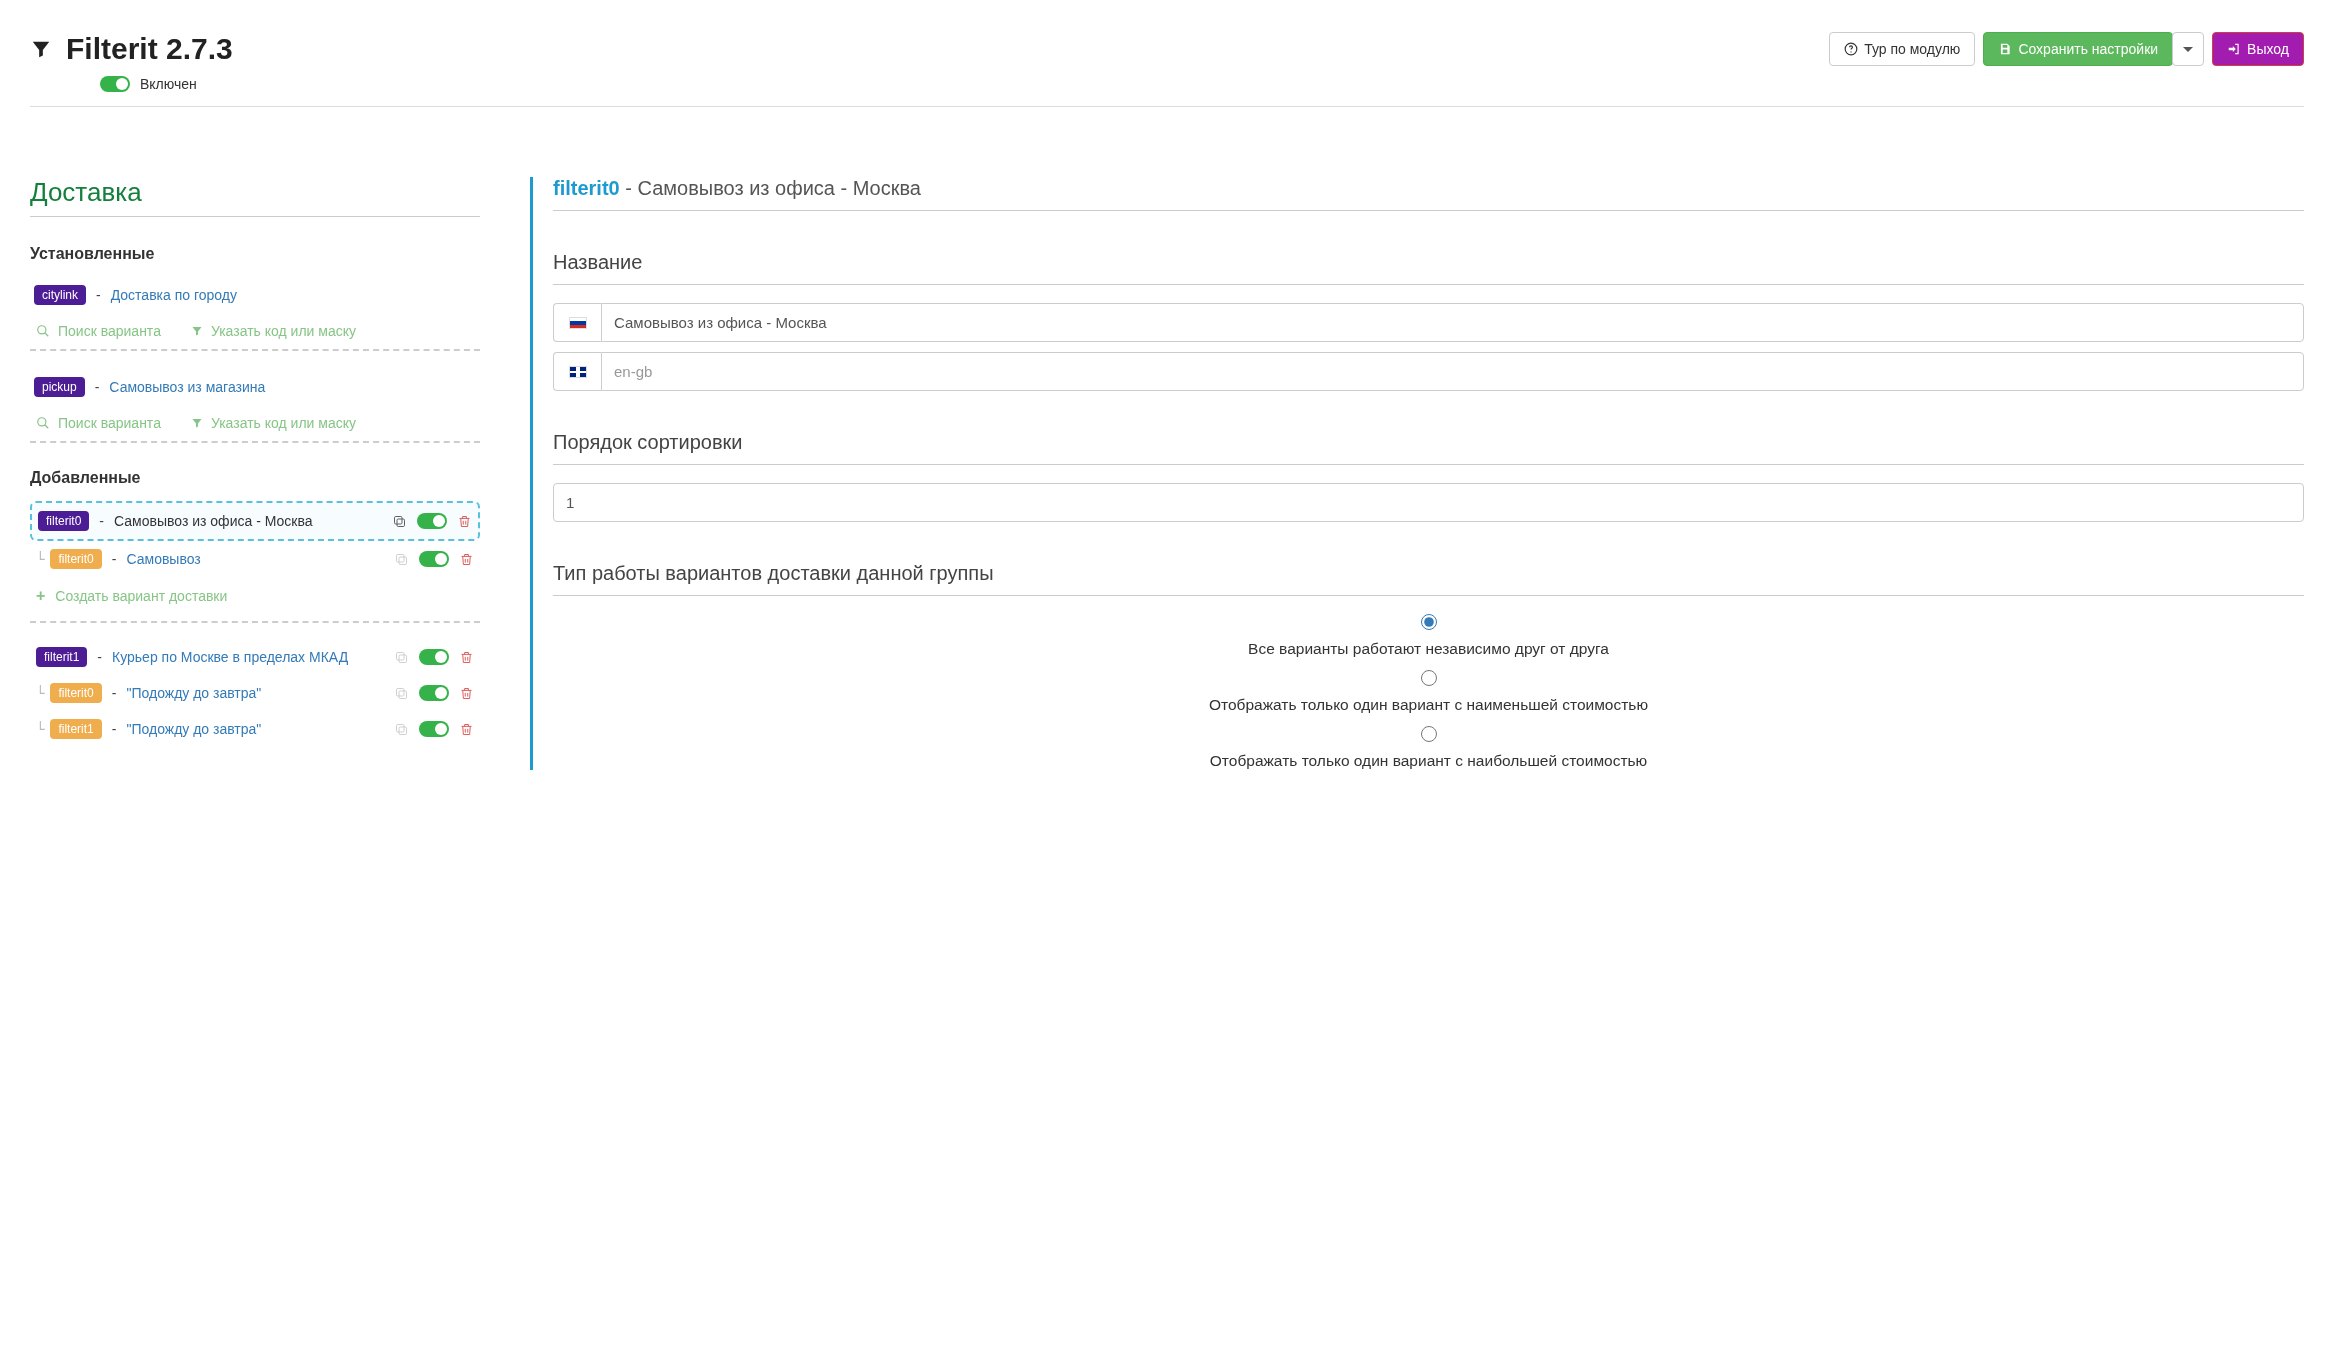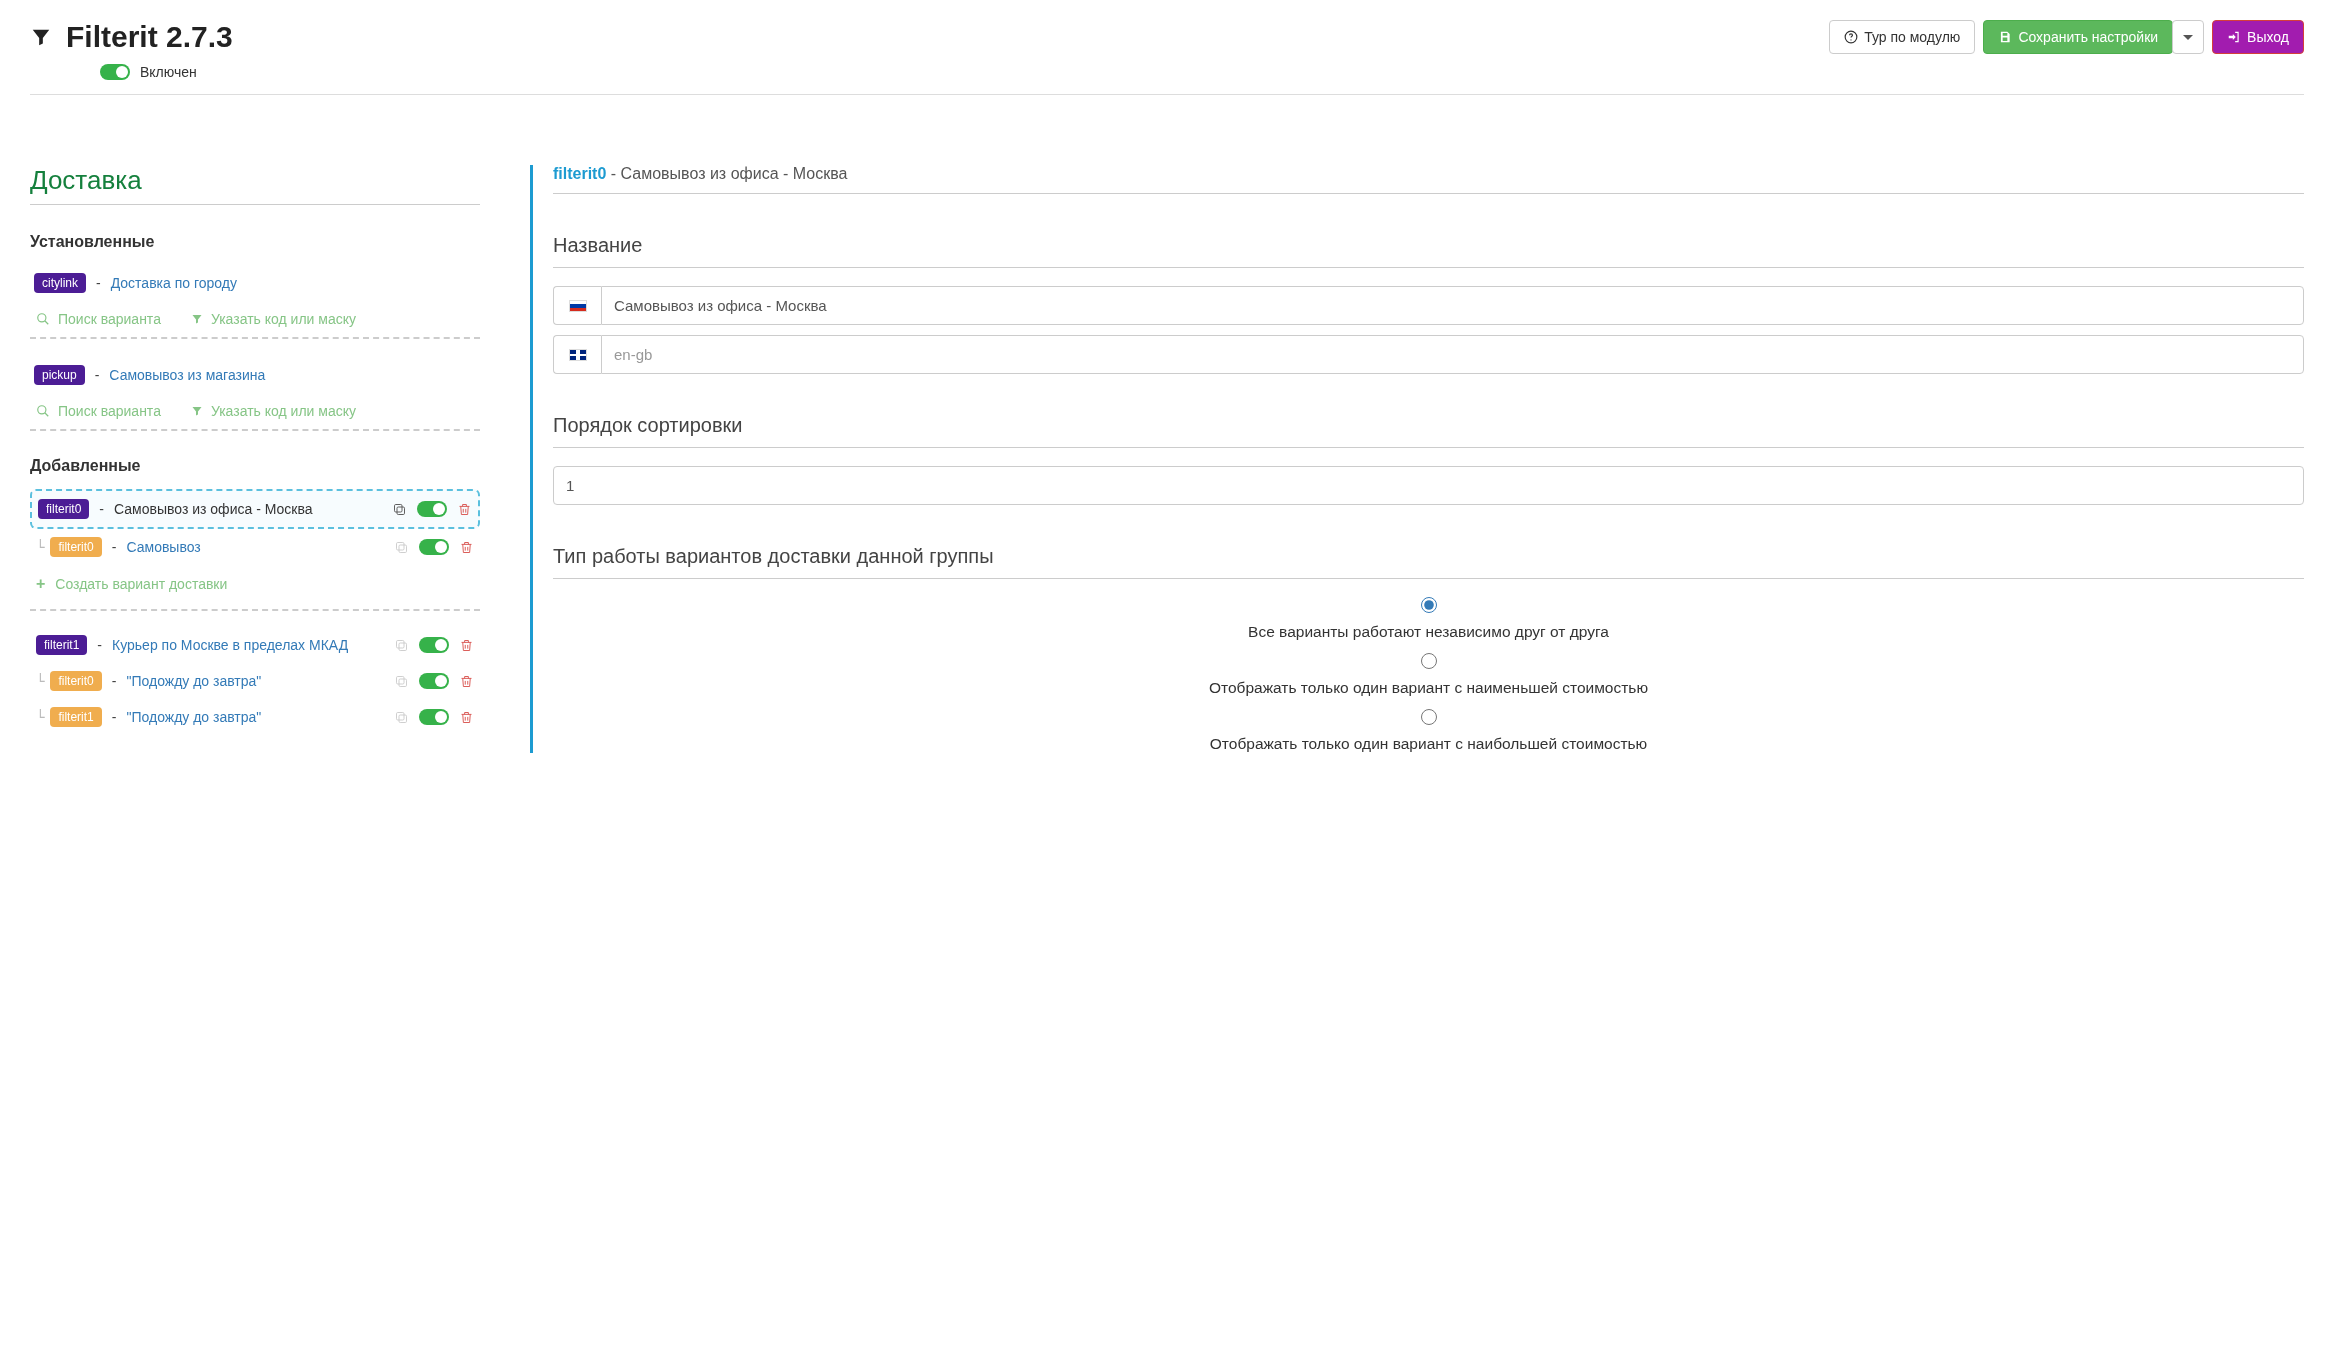--- a/index.html
+++ b/index.html
@@ -10,20 +10,21 @@
   font-size: 14px;
 }
 .page { padding: 20px 30px; }
 .header {
   display: flex;
   justify-content: space-between;
   align-items: flex-start;
   padding-bottom: 14px;
   border-bottom: 1px solid #ddd;
   margin-bottom: 70px;
+  margin-top: 12px;
 }
 .title-wrap { display: flex; flex-direction: column; }
 .title-row { display: flex; align-items: center; gap: 14px; }
 .title { font-size: 30px; font-weight: 600; color: #222; }
 .funnel-icon { width: 22px; height: 22px; fill: #222; }
 .enabled-row { display: flex; align-items: center; gap: 10px; margin-top: 10px; margin-left: 70px; }
 .toggle {
   width: 30px; height: 16px; border-radius: 10px; position: relative; display: inline-block;
 }
 .toggle.on { background: #36b24a; }
@@ -86,21 +87,21 @@
 .tree-l { color: #bbb; font-family: monospace; margin-right: -4px; }
 .copy-icon { width: 15px; height: 15px; stroke: #555; fill: none; stroke-width: 1.5; }
 .copy-icon.muted { stroke: #ccc; }
 .trash-icon { width: 15px; height: 15px; stroke: #d9534f; fill: none; stroke-width: 1.5; }
 .create-row {
   display: flex; align-items: center; gap: 10px; padding: 10px 6px 16px; color: #86c586; cursor: pointer;
   border-bottom: 2px dashed #ccc; margin-bottom: 14px;
 }
 .plus-icon { font-size: 16px; font-weight: bold; }
 
-.right-title { font-size: 16px; color: #555; margin-bottom: 4px; padding-bottom: 10px; border-bottom: 1px solid #ccc; }
+.right-title { font-size: 20px; color: #555; margin-bottom: 4px; padding-bottom: 10px; border-bottom: 1px solid #ccc; }
 .right-title .code { color: #1d9bd1; font-weight: 600; }
 .field-title { font-size: 20px; color: #444; margin: 40px 0 18px; padding-bottom: 10px; border-bottom: 1px solid #ccc; }
 
 .input-group { display: flex; margin-bottom: 10px; }
 .input-addon {
   width: 48px; display: flex; align-items: center; justify-content: center;
   border: 1px solid #ccc; border-right: none; border-radius: 4px 0 0 4px; background: #fff;
 }
 .text-input {
   flex: 1; padding: 10px 12px; border: 1px solid #ccc; border-radius: 0 4px 4px 0; font-size: 15px; color: #555;

